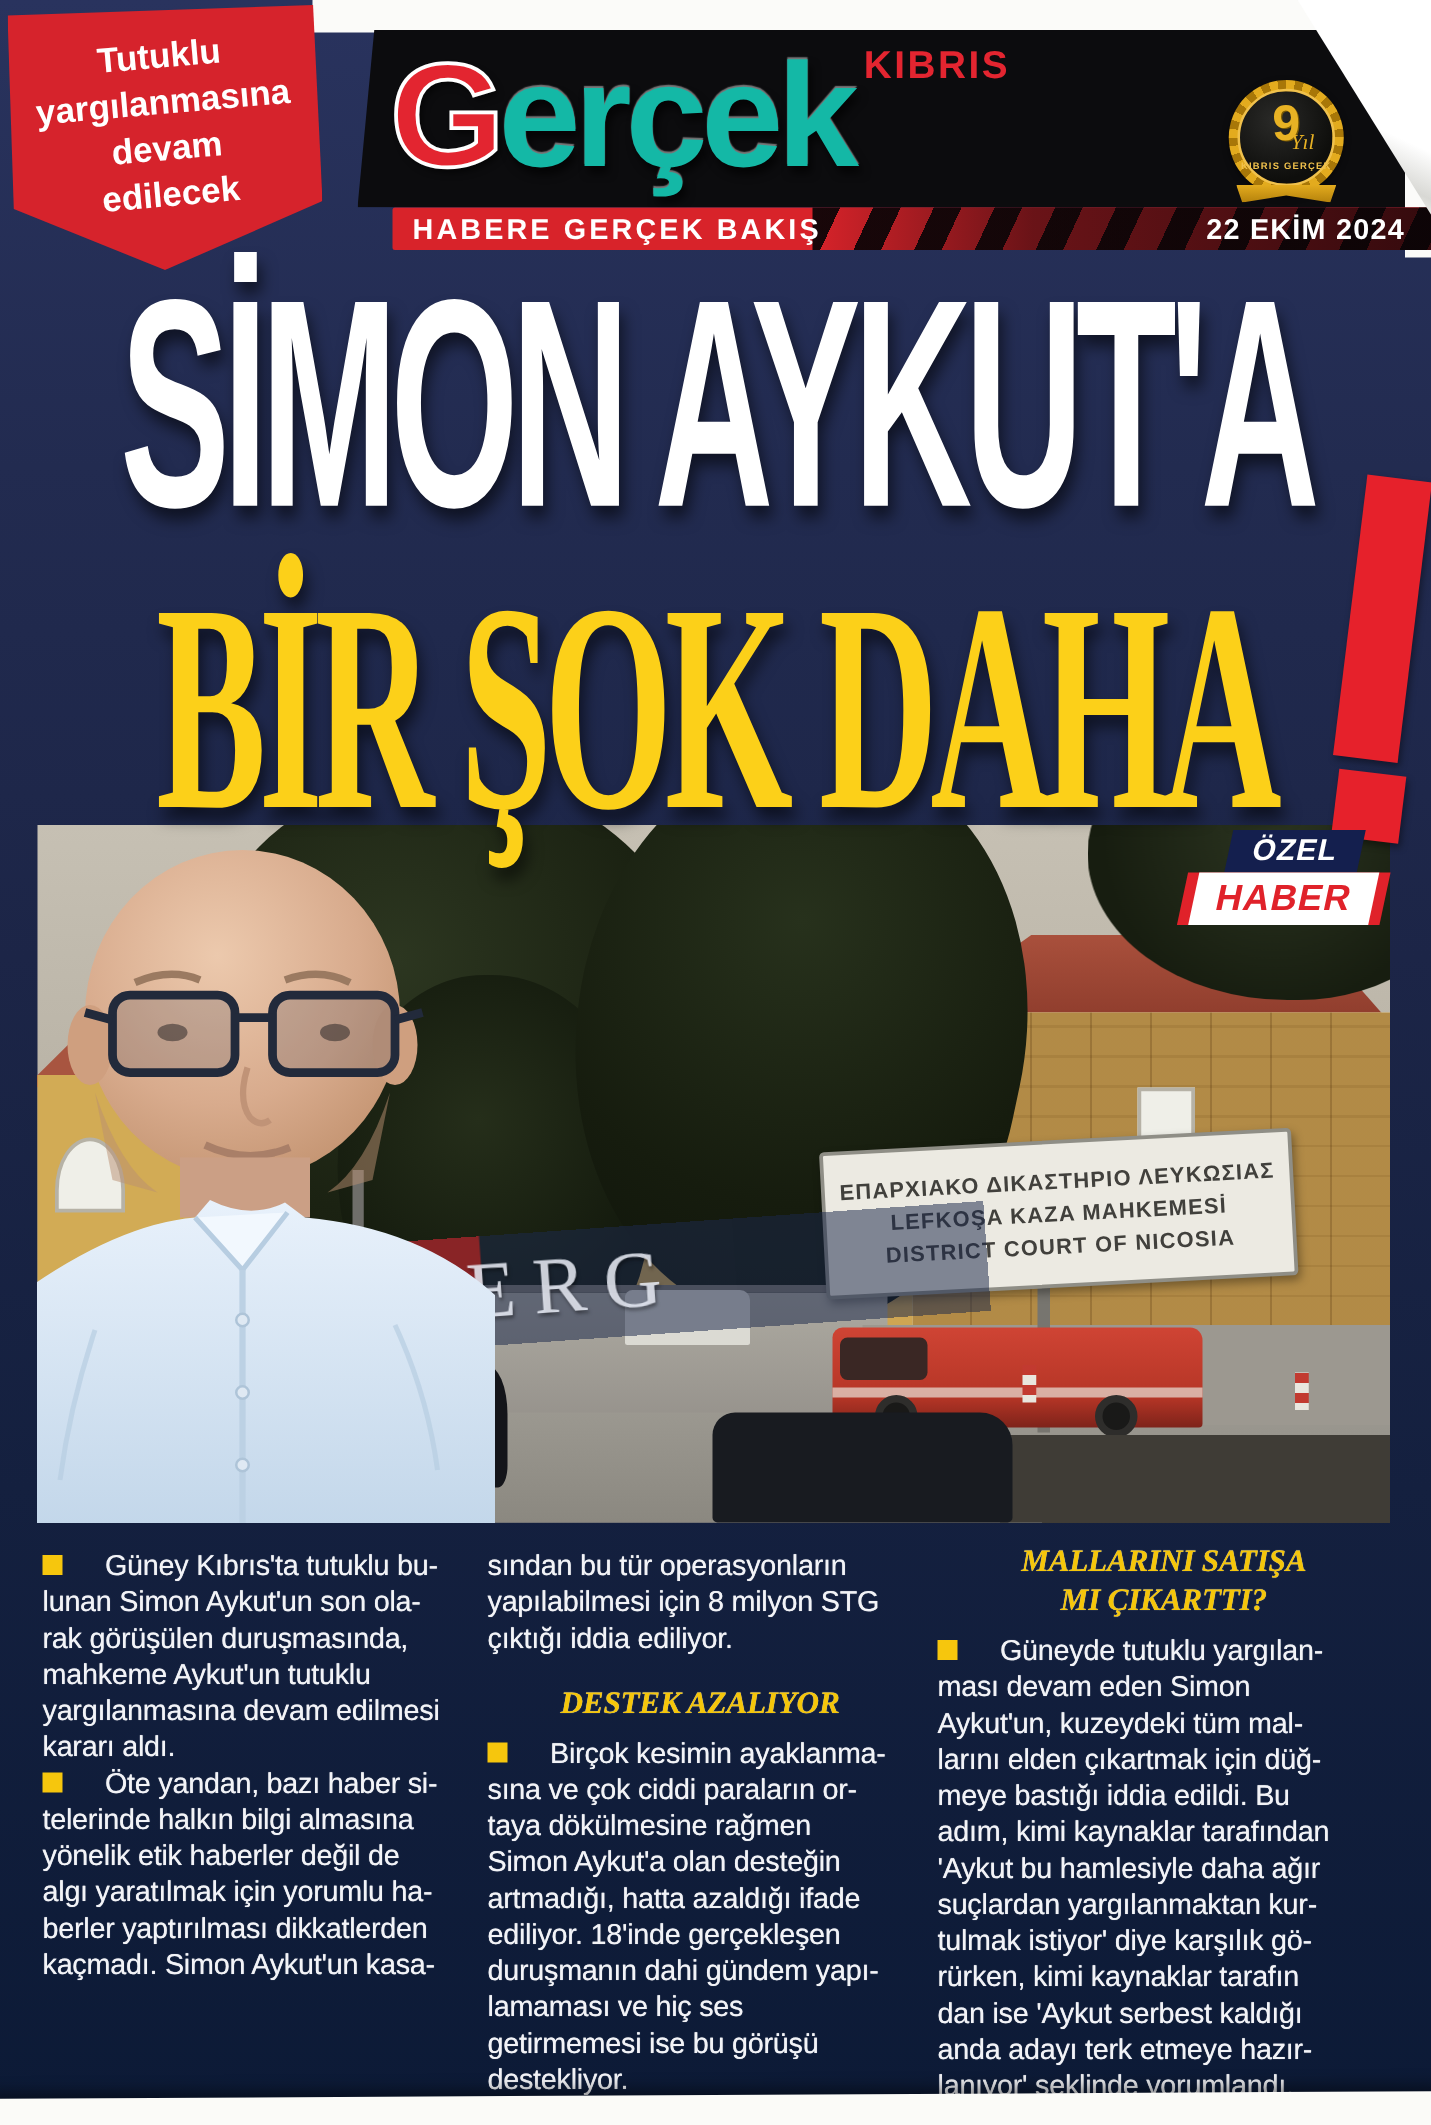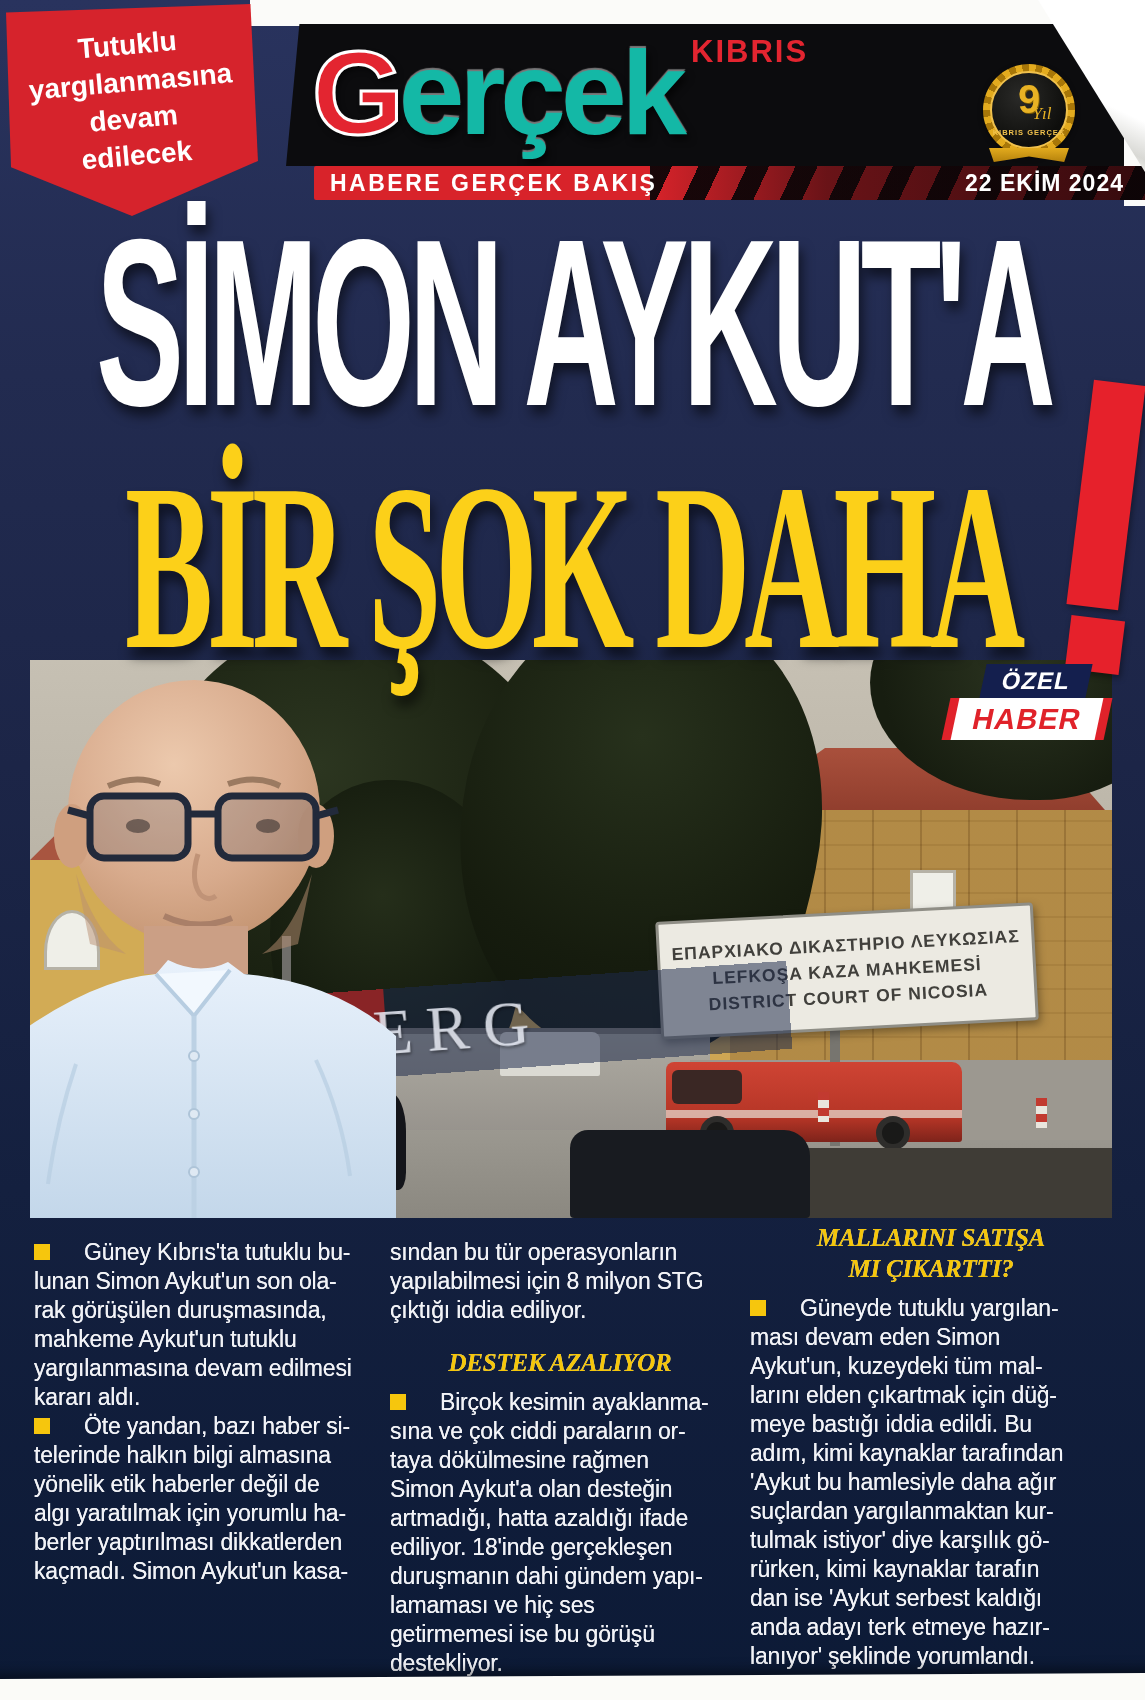--- a/index.html
+++ b/index.html
@@ -137,21 +137,21 @@
   
   .article { left:0; top:1218px; width:1056px; height:462px; z-index:6; }
   .col { position:absolute; color:#f2f3f7; font-size:23px; line-height:29px; letter-spacing:-.2px;
     text-shadow:0 0 .6px rgba(242,243,247,.9); }
   .col1 { left:34px; top:20px; width:344px; }
   .col2 { left:390px; top:20px; width:340px; }
   .col3 { left:750px; top:4px; width:362px; }
   .bullet { display:inline-block; width:16px; height:16px; background:#f6c60d; margin-right:34px; }
   .a-head { font-family:"Liberation Serif",serif; font-weight:bold; font-style:italic; color:#f5c60a;
     font-size:25px; line-height:31px; text-align:center; margin:22px 0 10px 0; }
-  .col3 .a-head { margin-top:0;font-style:italic; }
+  .col3 .a-head { margin-top:12px;font-style:italic; }
   .para { margin:0; }
 
   
   .bottom-edge { left:-10px; top:1676px; width:1165px; height:40px; background:#fbfbf8; z-index:45;
     box-shadow:0 -5px 12px rgba(0,0,0,.45); transform:rotate(-.3deg); }
 </style>
 </head>
 <body>
 
 <div class="abs top-white"></div>

